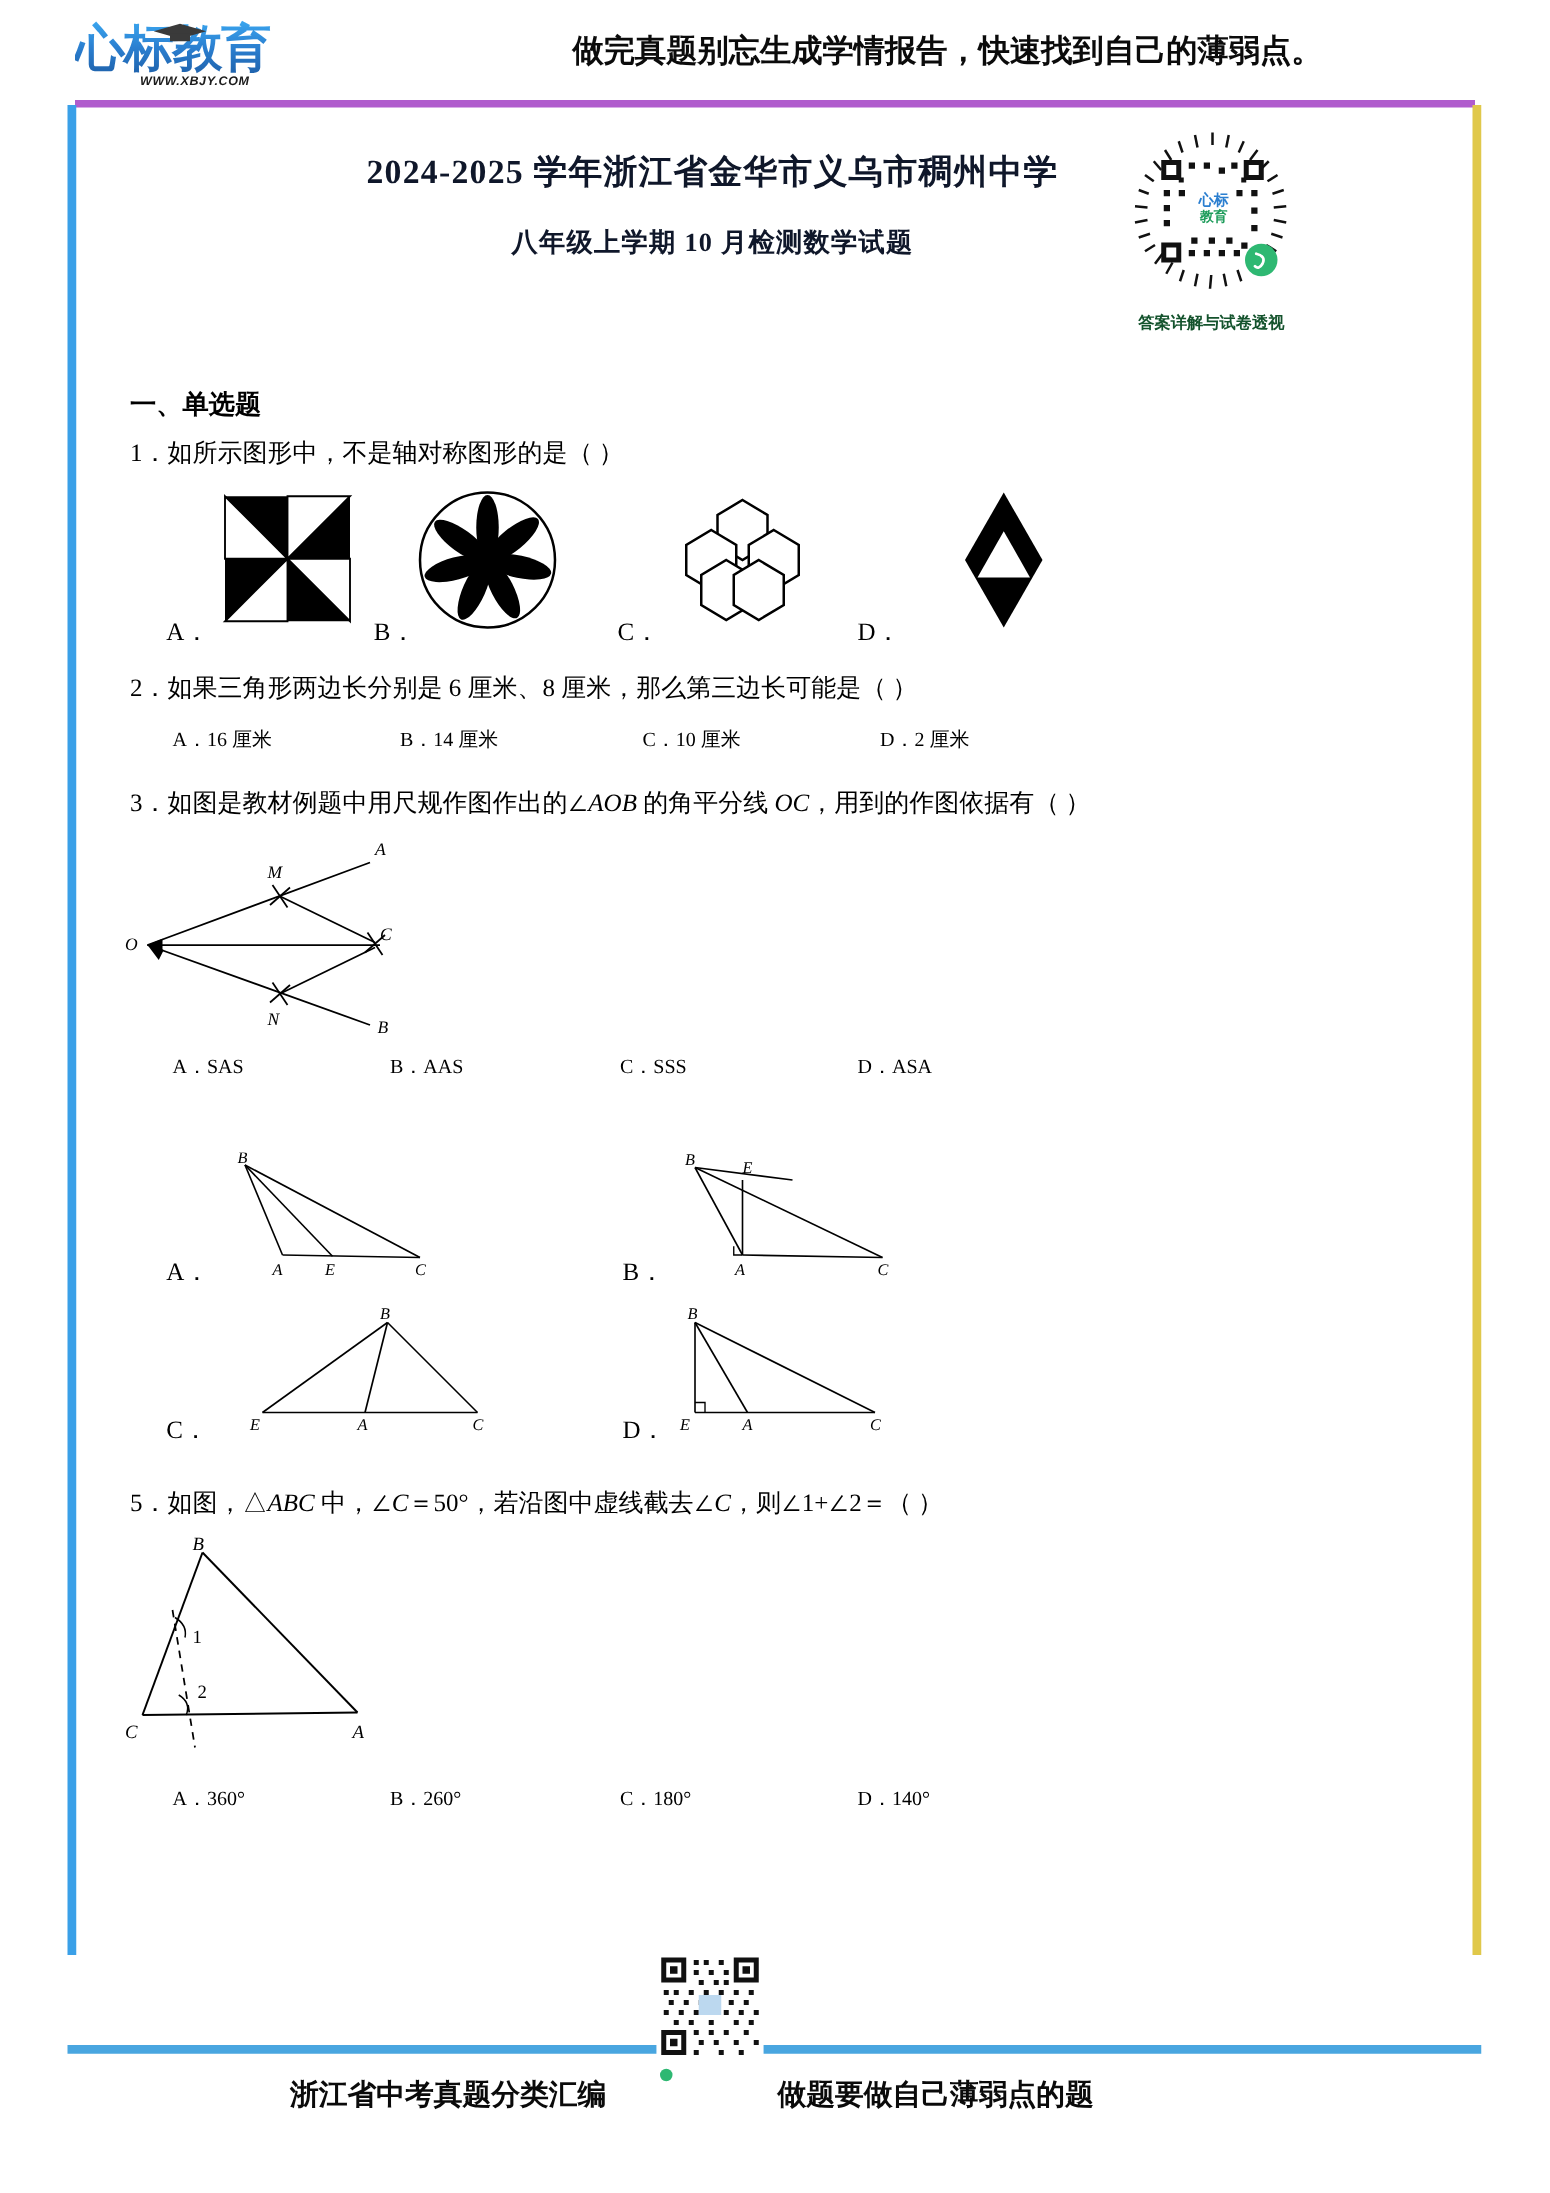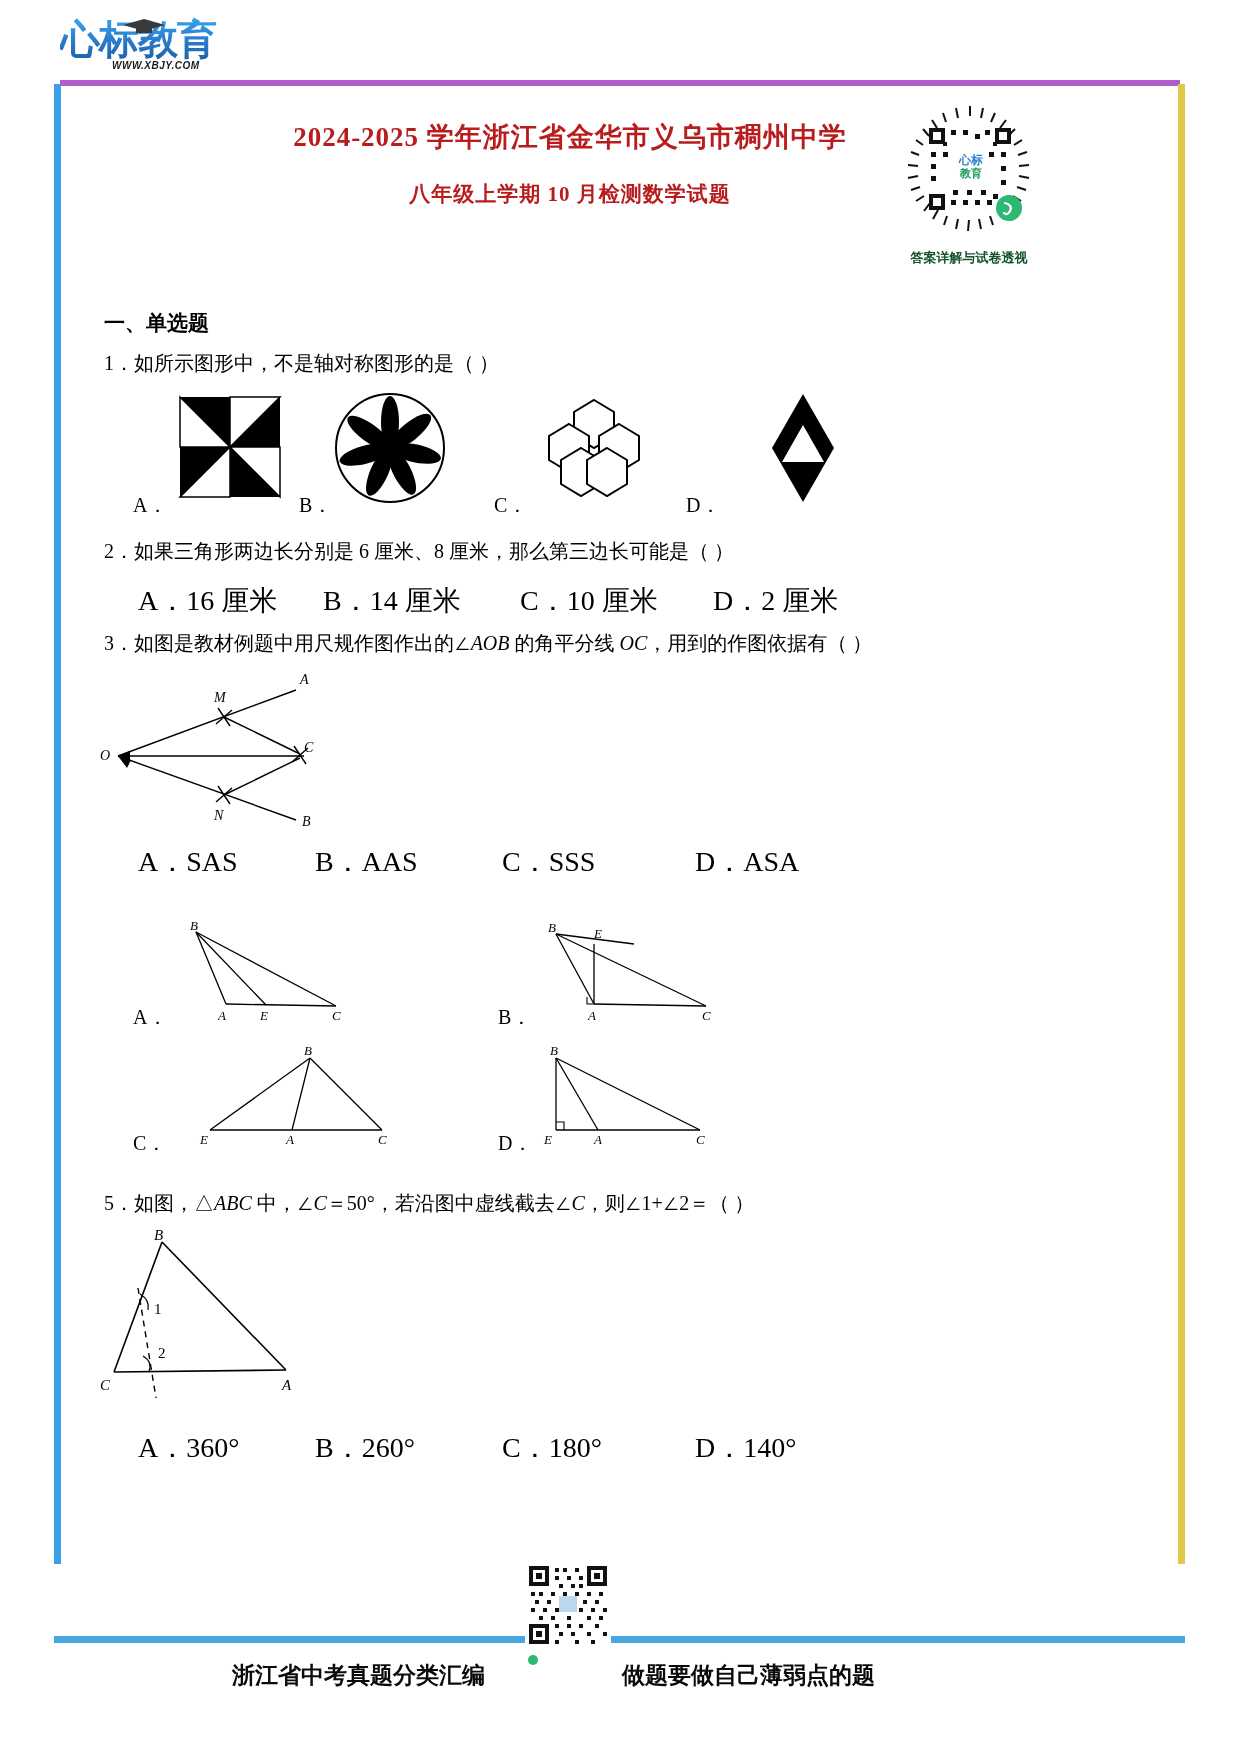--- a/index.html
+++ b/index.html
@@ -57,21 +57,21 @@
   }
   .rule-blue-bottom {
     position:absolute; left: 54px; top: 1636px; width: 1131px; height: 7px;
     background: #49a6e0;
   }
 
   
   .title1, .title2 {
     position:absolute; text-align:center; width: 840px; left: 150px;
     font-family:"Liberation Serif", serif;
-    font-weight: bold; color:#b91c1c;
+    font-weight: bold; color:#0f172a;
   }
   .title1 { top: 119px; font-size: 27px; letter-spacing: 1px; }
   .title2 { top: 180px; font-size: 21px; letter-spacing: 1px; }
 
   .infoline {
     position:absolute; left: 150px; top: 228px; width: 840px;
     text-align:center; font-size: 19px; color:#000; white-space: nowrap;
   }
   .infoline .blank {
     display:inline-block; border-bottom: 1.6px solid #000;
@@ -86,21 +86,21 @@
     font-family:"Liberation Sans", sans-serif; font-weight:bold;
   }
 
   
   .section-head {
     position:absolute; left: 104px; top: 309px;
     font-family:"Liberation Sans", sans-serif;
     font-weight:bold; font-size: 21px; color:#000;
   }
   .q { position:absolute; font-size: 20px; color:#000; line-height: 1.5; white-space: nowrap; }
-  .opts { position:absolute; font-size: 28px; color:#000; white-space: nowrap; }
+  .opts { position:absolute; font-size: 16px; color:#000; white-space: nowrap; }
   .opt { display:inline-block; }
   .it { font-style: italic; font-family:"Liberation Serif", serif; }
 
   
   .fig { position:absolute; }
   .optlabel { position:absolute; font-size: 20px; color:#000; }
 
   
   .foot-left {
     position:absolute; left: 232px; top: 1660px;
@@ -121,20 +121,21 @@
 
   <div class="topbar">
     <div class="logo">
       <svg class="logo-cap" viewBox="0 0 44 17">
         <polygon points="22,1 43,7 22,13 1,7" fill="#3a3a3a"></polygon>
         <rect x="14" y="9" width="16" height="6" fill="#3a3a3a"></rect>
       </svg>
       <div class="logo-text">心标教育</div>
       <div class="logo-url">WWW.XBJY.COM</div>
     </div>
+    <div class="banner-slogan">做完真题别忘生成学情报告，快速找到自己的薄弱点。</div>
   </div>
 
   <div class="rule-purple"></div>
   <div class="rule-left"></div>
   <div class="rule-right"></div>
   <div class="rule-blue-bottom"></div>
 
   <div class="title1">2024-2025 学年浙江省金华市义乌市稠州中学</div>
   <div class="title2">八年级上学期 10 月检测数学试题</div>
 

